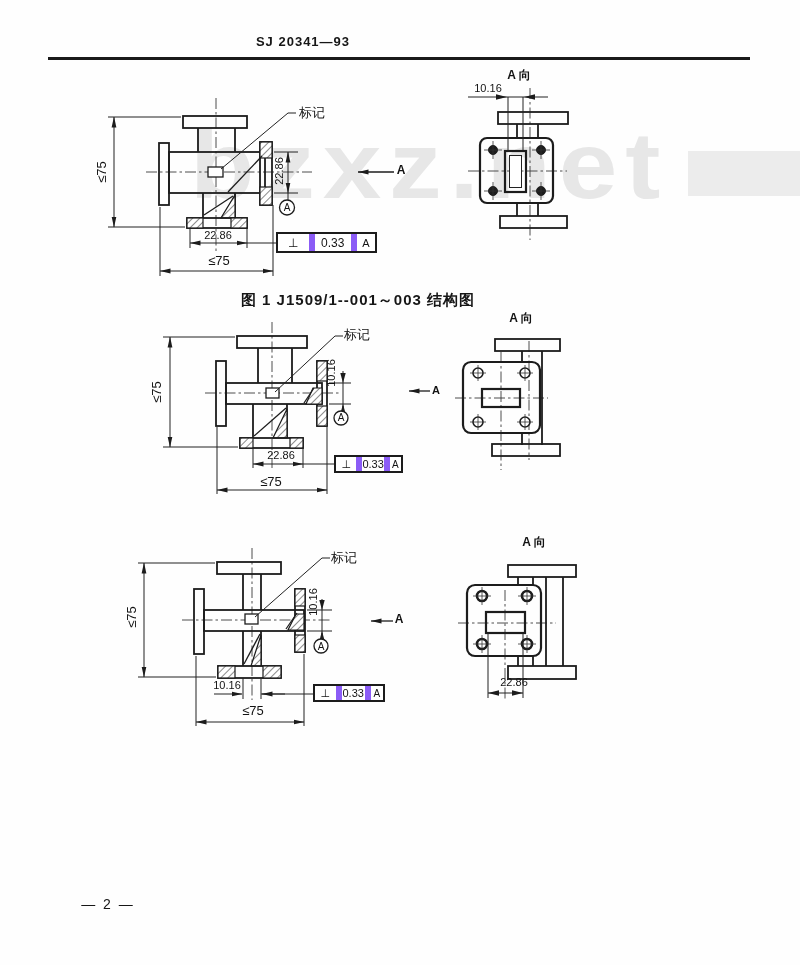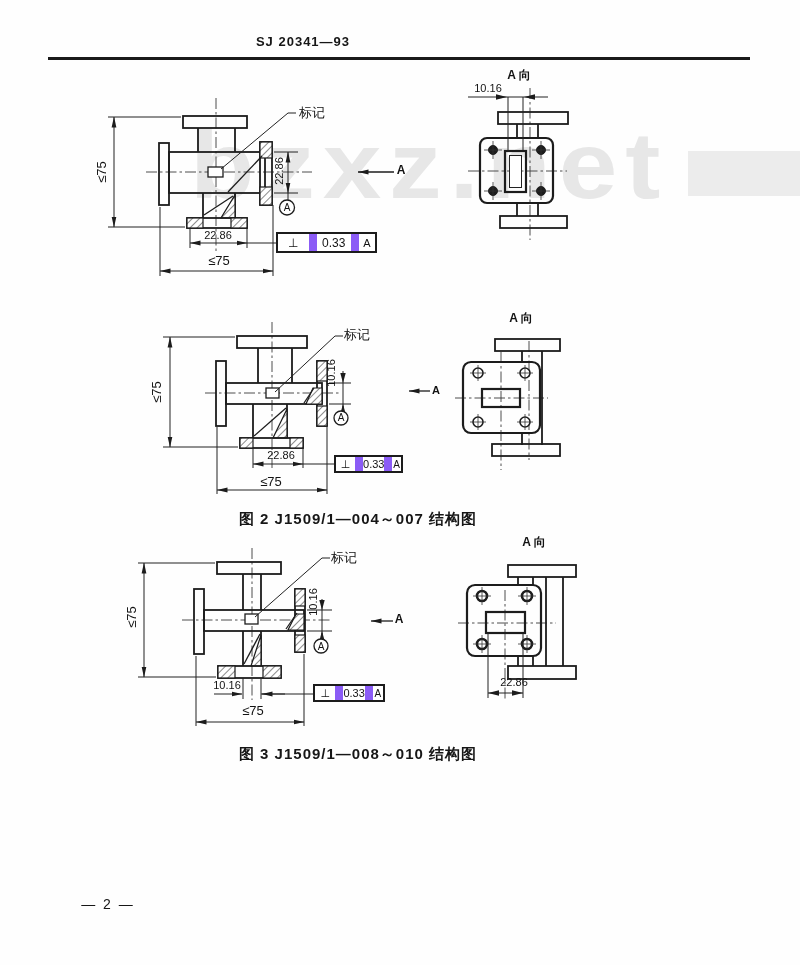--- a/index.html
+++ b/index.html
@@ -34,21 +34,21 @@
   .s10 { font-size:10px; } .s11 { font-size:11px; } .s12 { font-size:12px; }
   .s13 { font-size:13px; } .s15 { font-size:15px; font-weight:bold; }
   .s14 { font-size:14px; }
   .b { font-weight:bold; }
   .tol {
     position:absolute; z-index:4; display:flex; background:#fff;
     border:2px solid #1c1c1c; align-items:stretch;
   }
   .tol .c {
     display:flex; align-items:center; justify-content:center;
-    border-left:8px solid #8b5cf6; color:#131313;
+    border-left:6px solid #8b5cf6; color:#131313;
   }
   .tol .c:first-child { border-left:none; }
   .caption { position:absolute; z-index:4; transform:translate(-50%,-50%);
     white-space:nowrap; letter-spacing:1px; }
   .footer { position:absolute; z-index:4; transform:translate(-50%,-50%);
     letter-spacing:2px; }
 </style>
 </head>
 <body>
 
@@ -265,46 +265,45 @@
   <span class="t s13" style="left:219px;top:260px">≤75</span>
   <span class="t s12 b" style="left:401px;top:170px">A</span>
   <span class="t s10" style="left:287px;top:208px">A</span>
   <span class="t s12 b" style="left:519px;top:75px">A 向</span>
   <span class="t s11" style="left:488px;top:88px">10.16</span>
   <div class="tol" style="left:276px;top:232px;width:101px;height:21px">
     <div class="c s12" style="width:32px">⊥</div>
     <div class="c s12" style="width:44px">0.33</div>
     <div class="c s11" style="width:25px">A</div>
   </div>
+  <div class="caption s15" style="left:358px;top:300px">图 1  J1509/1--001～003 结构图</div>
 
   <span class="t s13" style="left:357px;top:334px">标记</span>
   <span class="t s13 v" style="left:156px;top:392px">≤75</span>
   <span class="t s11 v" style="left:331px;top:373px">10.16</span>
   <span class="t s11" style="left:281px;top:455px">22.86</span>
   <span class="t s13" style="left:271px;top:481px">≤75</span>
   <span class="t s11 b" style="left:436px;top:390px">A</span>
   <span class="t s10" style="left:341px;top:418px">A</span>
   <span class="t s12 b" style="left:521px;top:318px">A 向</span>
   <div class="tol" style="left:334px;top:455px;width:69px;height:18px">
     <div class="c s11" style="width:22px">⊥</div>
     <div class="c s11" style="width:29px">0.33</div>
     <div class="c s10" style="width:18px">A</div>
   </div>
-  <div class="caption s15" style="left:358px;top:519px">图 2  J1509/1—004～007 结构图</div>
 
   <span class="t s13" style="left:344px;top:557px">标记</span>
   <span class="t s13 v" style="left:131px;top:617px">≤75</span>
   <span class="t s11 v" style="left:313px;top:602px">10.16</span>
   <span class="t s11" style="left:227px;top:685px">10.16</span>
   <span class="t s13" style="left:253px;top:710px">≤75</span>
   <span class="t s12 b" style="left:399px;top:619px">A</span>
   <span class="t s10" style="left:321px;top:647px">A</span>
   <span class="t s12 b" style="left:534px;top:542px">A 向</span>
   <span class="t s11" style="left:514px;top:682px">22.86</span>
   <div class="tol" style="left:313px;top:684px;width:72px;height:18px">
     <div class="c s11" style="width:22px">⊥</div>
     <div class="c s11" style="width:31px">0.33</div>
     <div class="c s10" style="width:19px">A</div>
   </div>
-  <div class="caption s15" style="left:358px;top:754px">图 3  J1509/1—008～010 结构图</div>
 
   <div class="footer s14" style="left:108px;top:904px">— 2 —</div>
 </div>
 
 </body></html>

